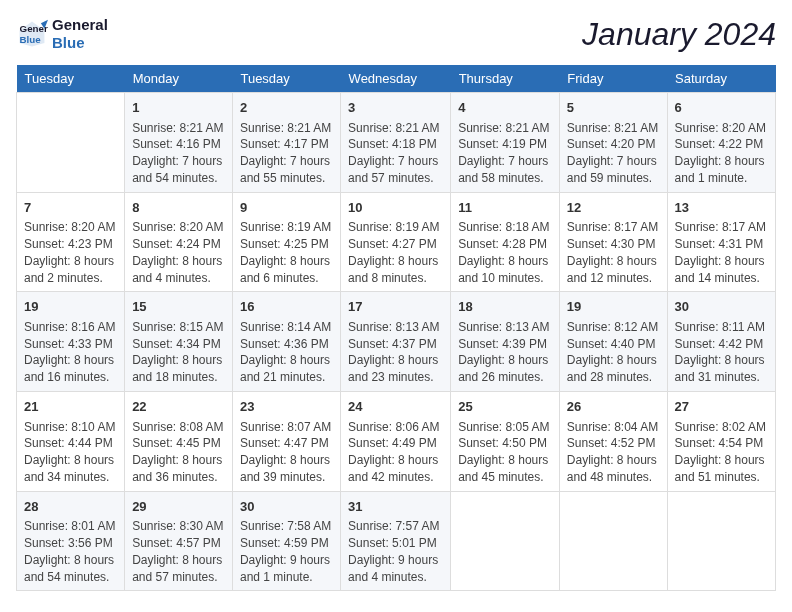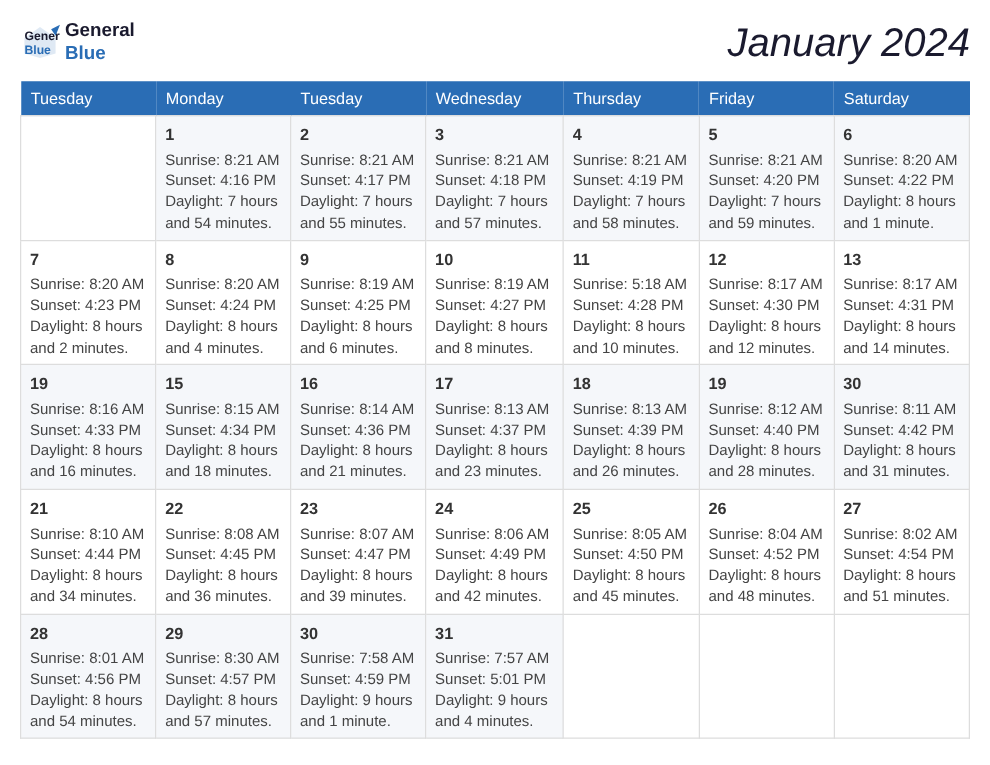--- a/index.html
+++ b/index.html
@@ -185,21 +185,21 @@
         </td>
         <td>
           <span class="day-num">10</span>
           <div class="day-info" style="white-space: pre-line;">Sunrise: 8:19 AM
 Sunset: 4:27 PM
 Daylight: 8 hours
 and 8 minutes.</div>
         </td>
         <td>
           <span class="day-num">11</span>
-          <div class="day-info" style="white-space: pre-line;">Sunrise: 5:18 AM
+          <div class="day-info" style="white-space: pre-line;">Sunrise: 8:18 AM
 Sunset: 4:28 PM
 Daylight: 8 hours
 and 10 minutes.</div>
         </td>
         <td>
           <span class="day-num">12</span>
           <div class="day-info" style="white-space: pre-line;">Sunrise: 8:17 AM
 Sunset: 4:30 PM
 Daylight: 8 hours
 and 12 minutes.</div>
@@ -311,21 +311,21 @@
           <div class="day-info" style="white-space: pre-line;">Sunrise: 8:02 AM
 Sunset: 4:54 PM
 Daylight: 8 hours
 and 51 minutes.</div>
         </td>
       </tr>
       <tr>
         <td>
           <span class="day-num">28</span>
           <div class="day-info" style="white-space: pre-line;">Sunrise: 8:01 AM
-Sunset: 4:56 PM
+Sunset: 3:56 PM
 Daylight: 8 hours
 and 54 minutes.</div>
         </td>
         <td>
           <span class="day-num">29</span>
           <div class="day-info" style="white-space: pre-line;">Sunrise: 8:30 AM
 Sunset: 4:57 PM
 Daylight: 8 hours
 and 57 minutes.</div>
         </td>

